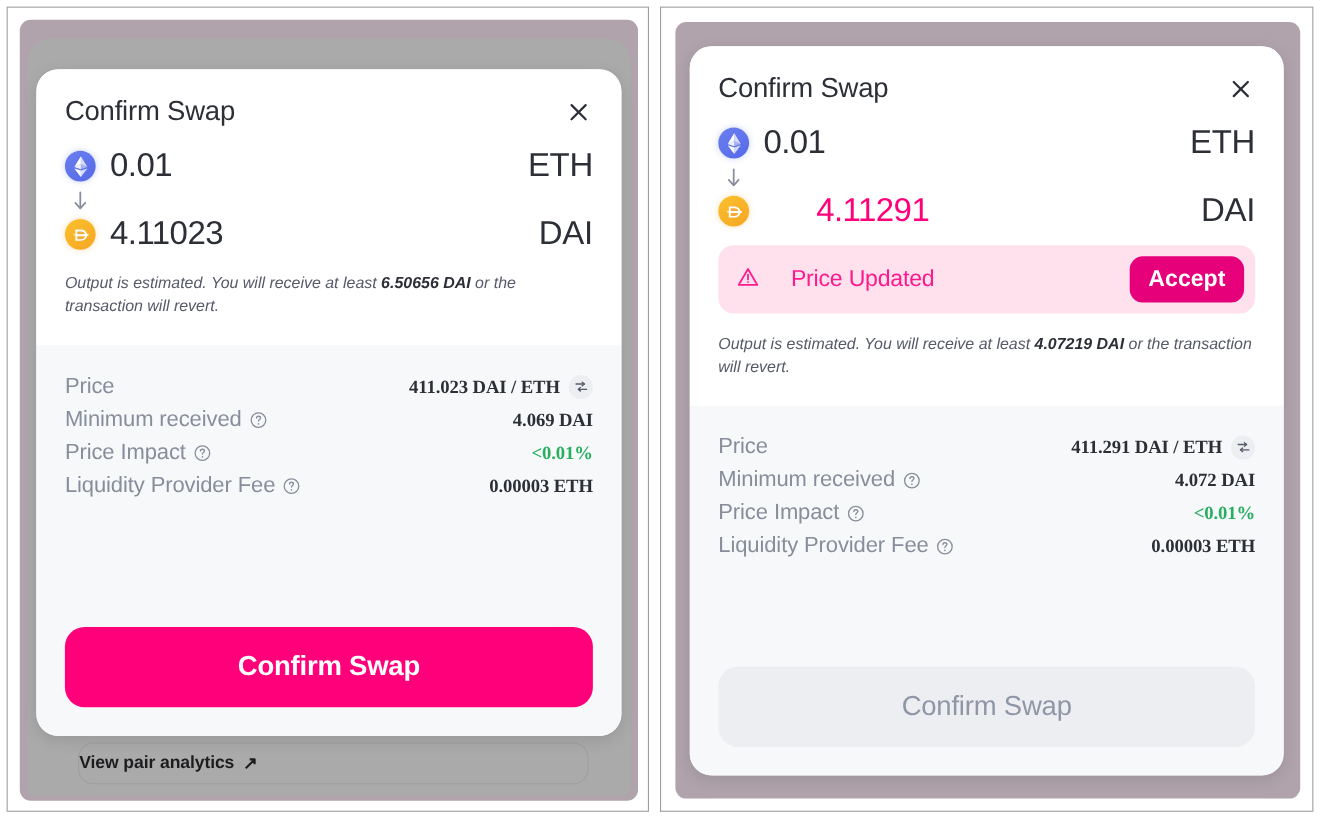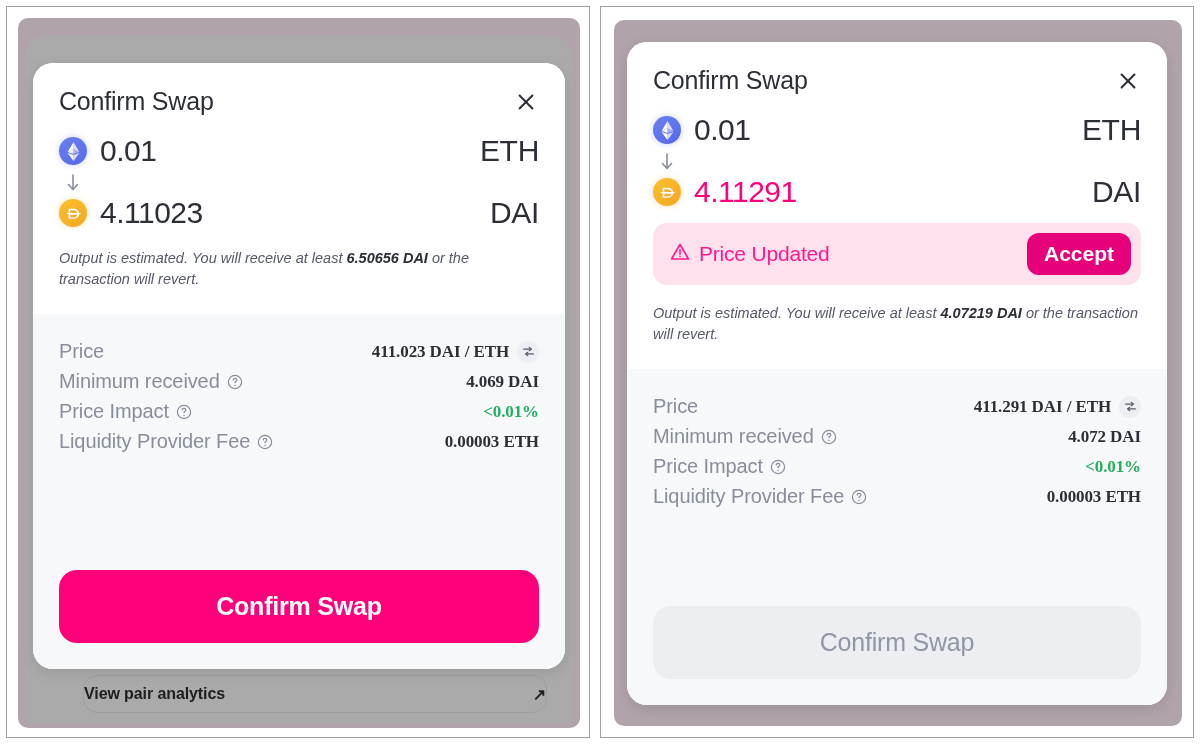--- a/index.html
+++ b/index.html
@@ -94,21 +94,21 @@
   .icon-eth { background: linear-gradient(145deg,#6b7ff0,#5569e8); box-shadow: 0 0 6px rgba(98,120,235,0.35); }
   .icon-dai { background: linear-gradient(145deg,#fbc02d,#f5a623); box-shadow: 0 0 6px rgba(245,166,35,0.35); }
 
   .token-amount {
     font-size: 30px;
     font-weight: 500;
     color: #2c2f36;
     letter-spacing: -0.5px;
     flex: 1;
   }
-  .token-amount.updated { color: #ff007a; }
+  .token-amount.updated { color: #ff007a; margin-left: 48px; }
   .token-symbol {
     font-size: 30px;
     font-weight: 500;
     color: #2c2f36;
     letter-spacing: -0.3px;
     margin-left: auto;
   }
   .arrow-down {
     margin: 2px 0 2px 6px;
     width: 18px; height: 22px;
@@ -116,21 +116,21 @@
   }
 
   
   .price-banner {
     margin: 14px 0 4px 0;
     background: #ffe1ee;
     border-radius: 14px;
     padding: 10px 10px 10px 16px;
     display: flex;
     align-items: center;
-    gap: 8px;
+    gap: 28px;
   }
   .banner-text {
     font-size: 21px;
     font-weight: 500;
     color: #ff1a8c;
     flex: 1;
     letter-spacing: -0.2px;
   }
   .accept-btn {
     background: #e6007a;
@@ -214,26 +214,26 @@
     letter-spacing: -0.2px;
     padding: 22px 0;
     cursor: pointer;
   }
   .confirm-btn.enabled  { background: #ff007a; color: #ffffff; }
   .confirm-btn.disabled { background: #edeef2; color: #8f96a6; font-weight: 500; cursor: default; }
 
   
   .analytics-strip {
     position: absolute;
-    left: 76px; top: 668px; width: 464px; height: 38px;
+    left: 64px; top: 668px; width: 464px; height: 38px;
     border: 1px solid rgba(0,0,0,0.07);
     border-radius: 14px;
     display: flex;
     align-items: center;
-    justify-content: space-between;
+    justify-content: flex-start;
     gap: 8px;
     font-size: 16px;
     font-weight: 700;
     color: #1d1d1f;
     cursor: pointer;
     letter-spacing: -0.1px;
   }
 </style>
 </head>
 <body>

